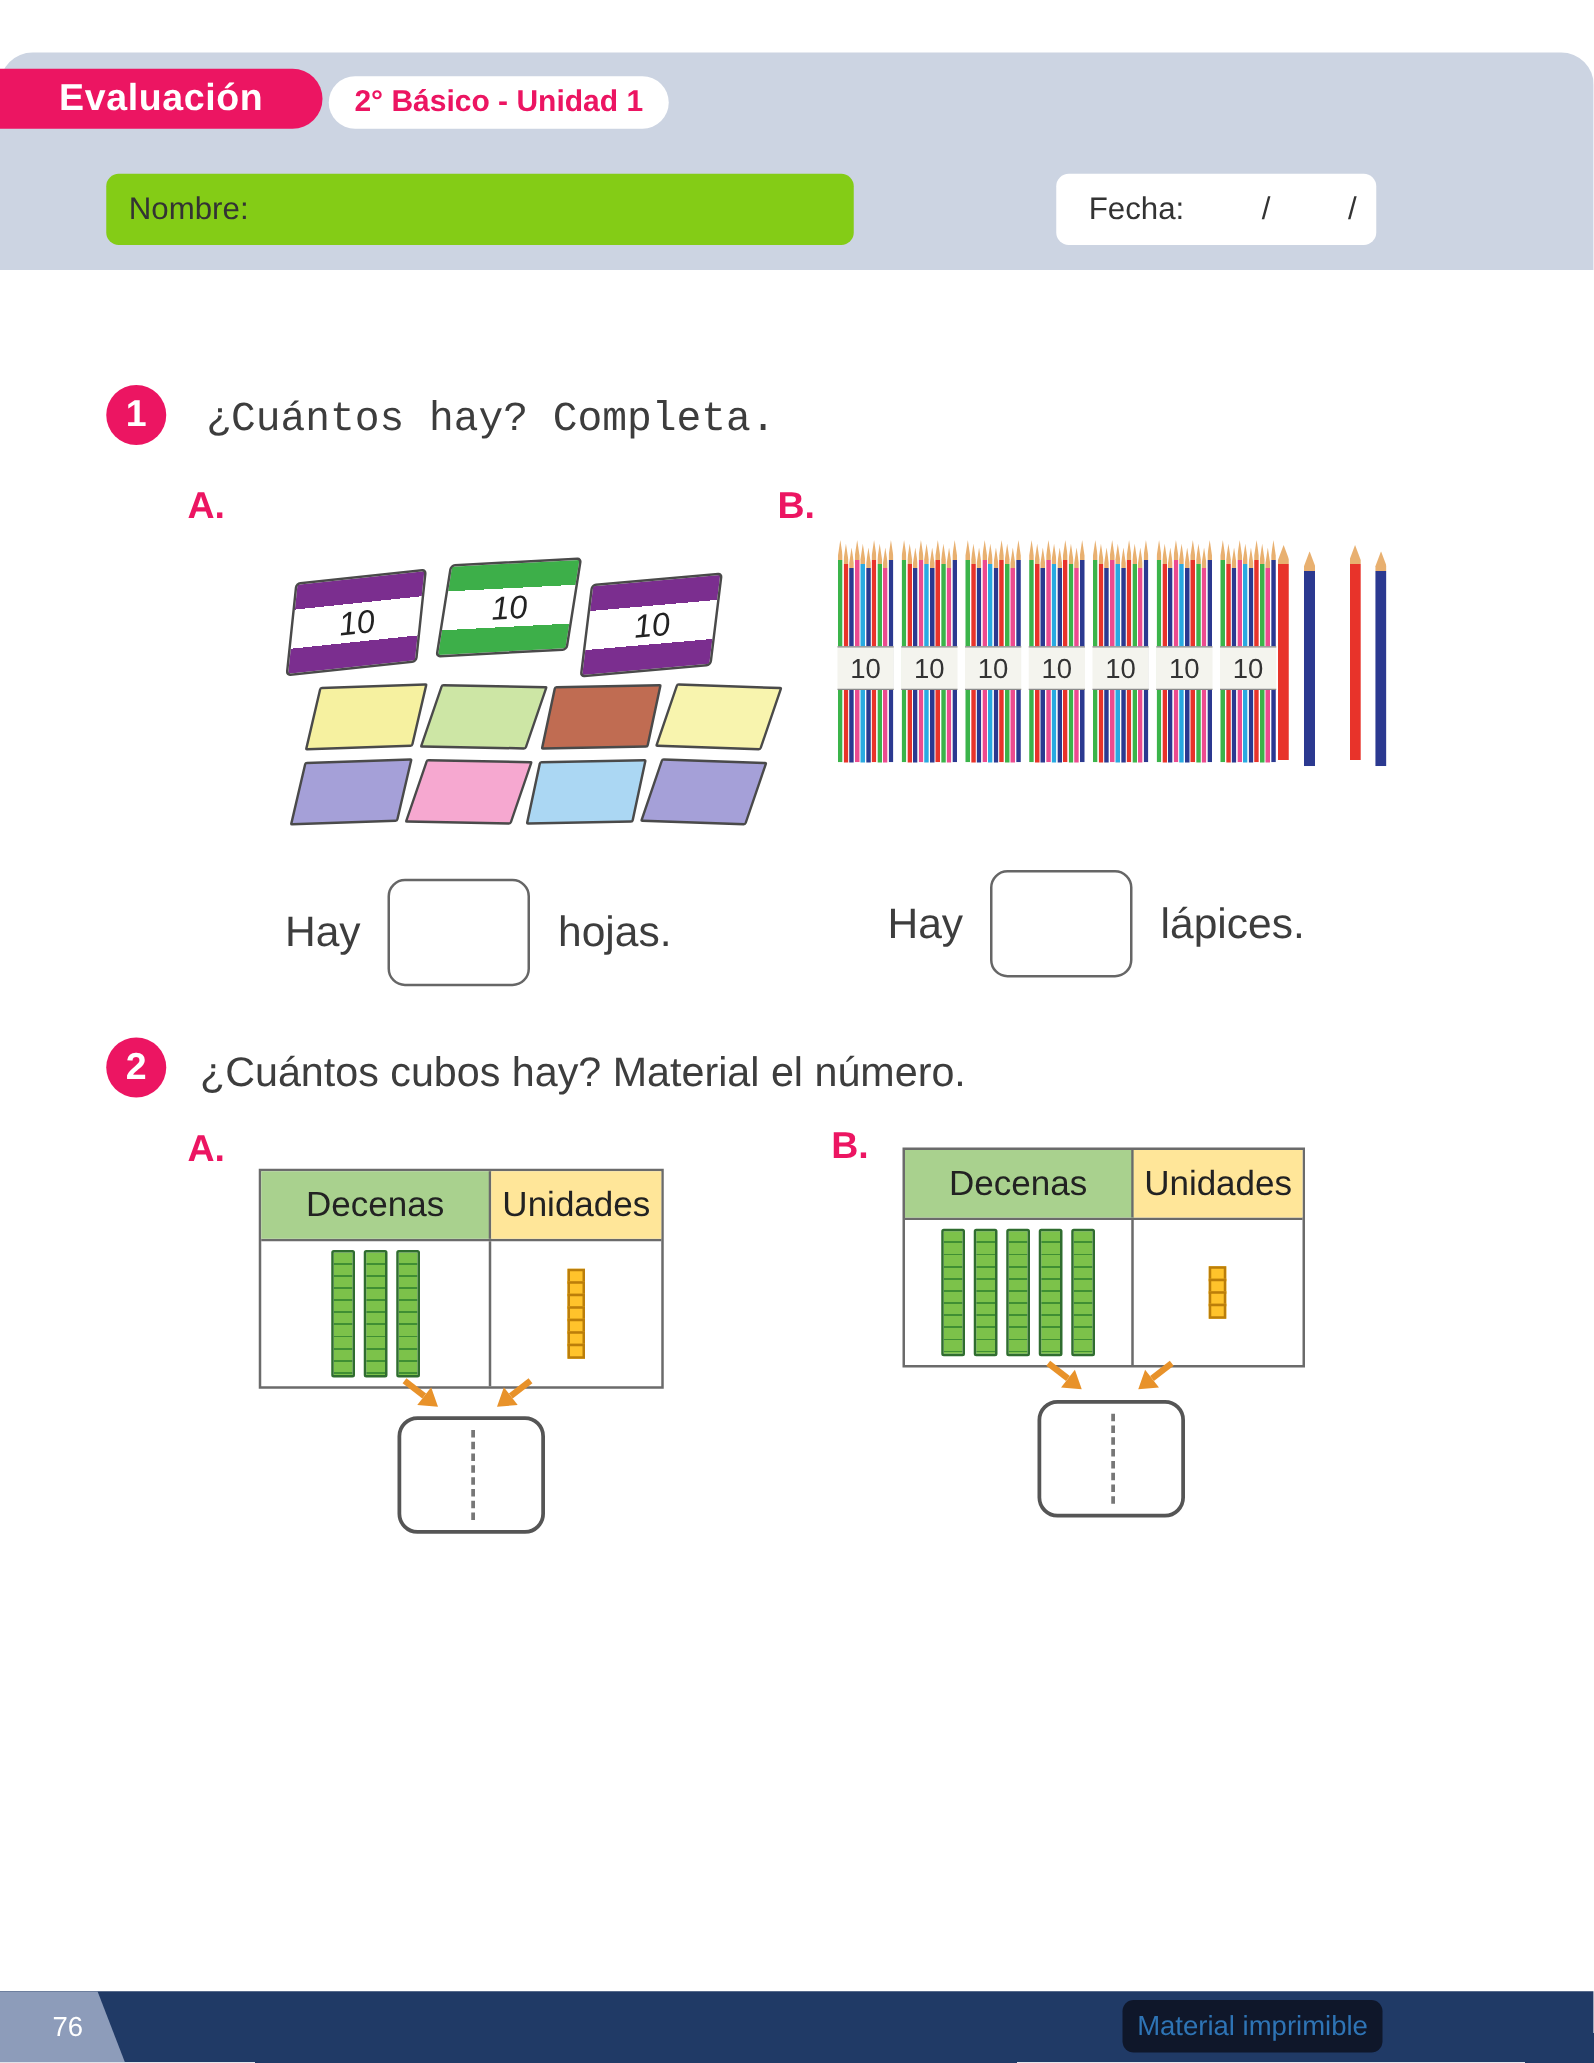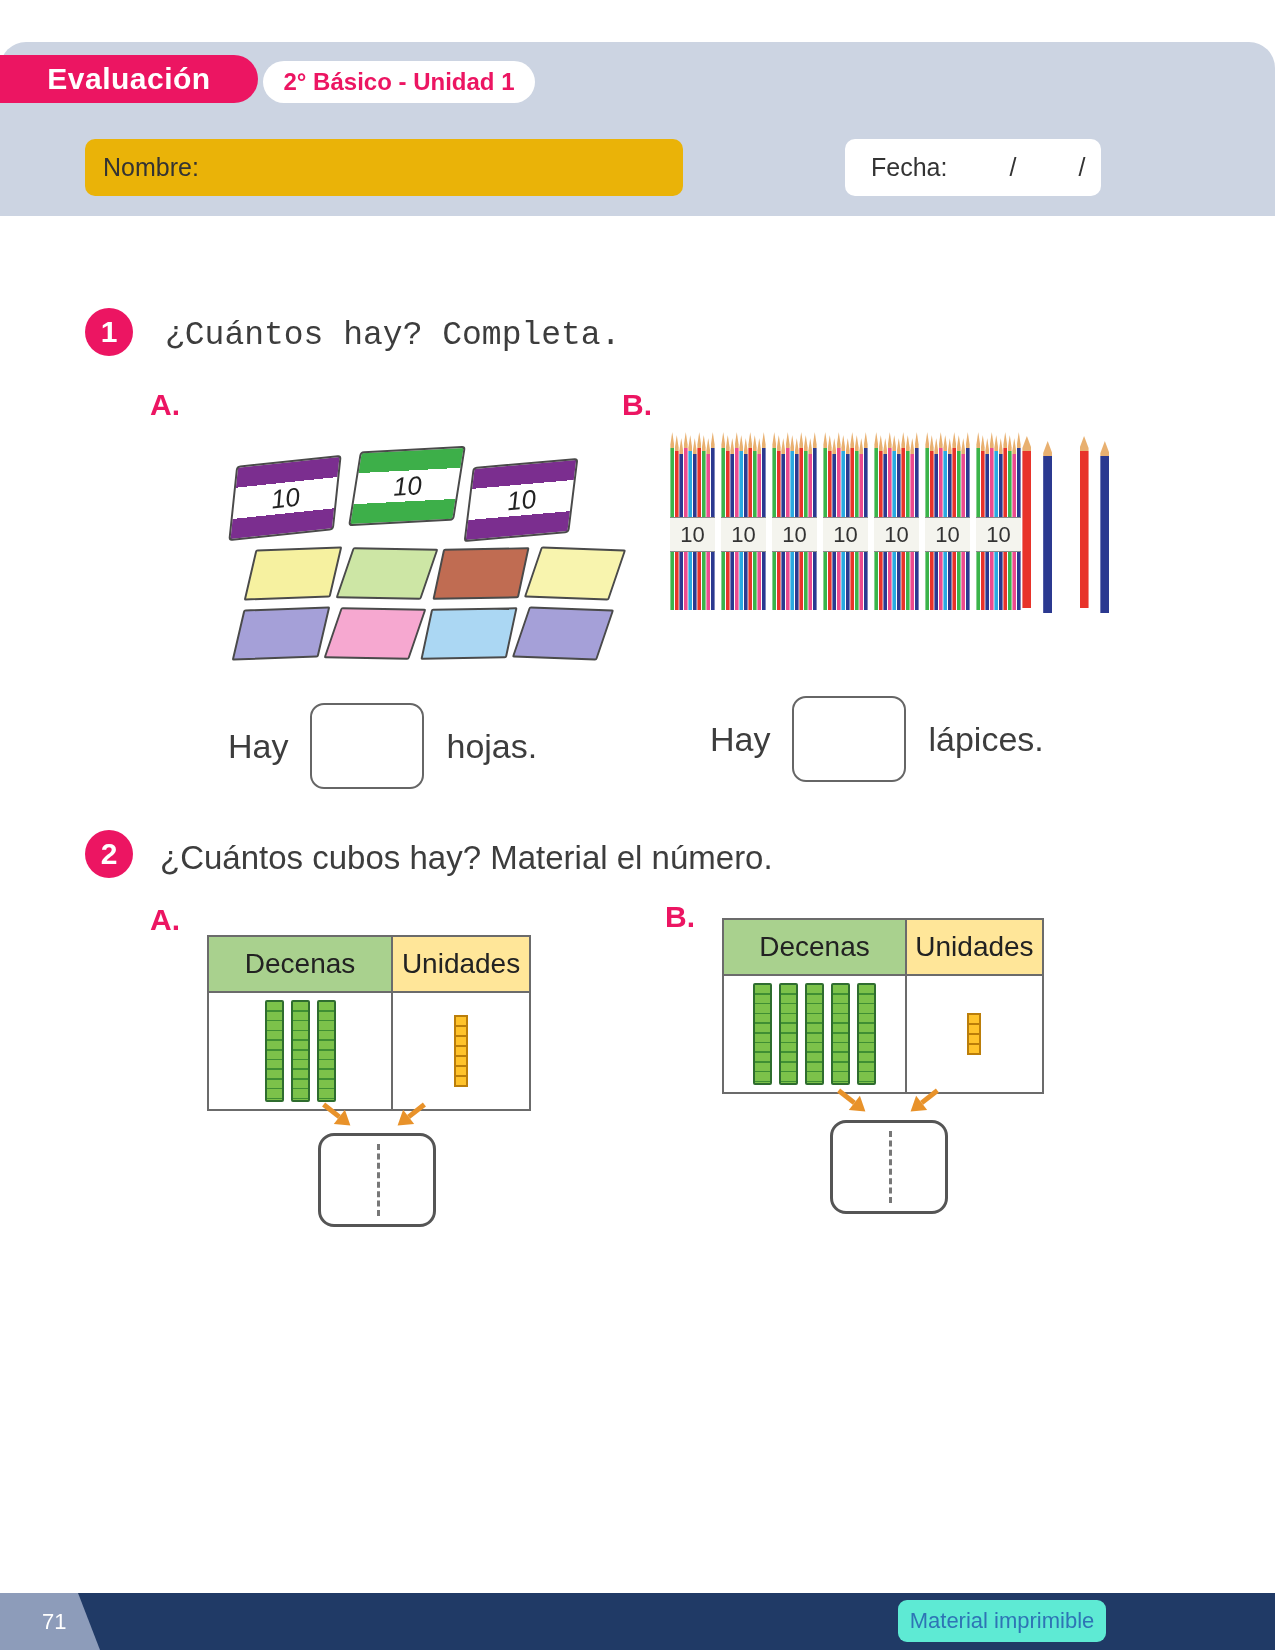--- a/index.html
+++ b/index.html
@@ -8,21 +8,21 @@
 
   
   .band{position:absolute;left:0;top:42px;width:1275px;height:174px;background:#ccd4e2;
         border-radius:26px 26px 0 0;}
   .banner{position:absolute;left:0;top:55px;width:258px;height:48px;background:#ec1562;
           border-radius:0 24px 24px 0;display:flex;align-items:center;justify-content:center;
           color:#fff;font-weight:bold;font-size:30px;letter-spacing:.5px;}
   .subtitle-pill{position:absolute;left:263px;top:61px;width:272px;height:42px;background:#fff;
           border-radius:21px;display:flex;align-items:center;justify-content:center;
           color:#ec1562;font-weight:bold;font-size:24px;}
-  .name-field{position:absolute;left:85px;top:139px;width:598px;height:57px;background:#eab308;
+  .name-field{position:absolute;left:85px;top:139px;width:598px;height:57px;background:#84cc16;
           border-radius:10px;display:flex;align-items:center;padding-left:18px;box-sizing:border-box;
           font-size:25px;color:#333;}
   .date-field{position:absolute;left:845px;top:139px;width:256px;height:57px;background:#fff;
           border-radius:10px;display:flex;align-items:center;box-sizing:border-box;
           padding:0 26px;font-size:25px;color:#333;}
   .date-field .slash{margin-left:62px;}
 
   
   .qnum{position:absolute;width:48px;height:48px;border-radius:50%;background:#ec1562;color:#fff;
         font-weight:bold;font-size:30px;display:flex;align-items:center;justify-content:center;}
@@ -102,21 +102,21 @@
   .ansA{left:318px;top:1133px;}
   .ansB{left:830px;top:1120px;}
 
   
   .footer{position:absolute;left:0;bottom:0;width:1275px;height:57px;background:#203a66;}
   .page-chip{position:absolute;left:0;top:0;width:100px;height:57px;background:#8d9cba;
           clip-path:polygon(0 0,78% 0,100% 100%,0 100%);display:flex;align-items:center;
           padding-left:42px;box-sizing:border-box;color:#fff;font-size:22px;}
   .footer-left{position:absolute;left:115px;top:0;height:57px;display:flex;align-items:center;
           color:#fff;font-size:21px;}
-  .footer-pill{position:absolute;left:898px;top:7px;width:208px;height:42px;background:#5eead4;
+  .footer-pill{position:absolute;left:898px;top:7px;width:208px;height:42px;background:#0f172a;
           border-radius:9px;display:flex;align-items:center;justify-content:center;
           color:#2e74b5;font-size:22px;}
 </style>
 </head>
 <body>
 
 <div class="page">
 
   <div class="band"></div>
   <div class="banner">
@@ -347,20 +347,20 @@
   <svg class="arr arrB2" viewBox="0 0 38 22">
     <path d="M2 11 H22" stroke="#e8922a" stroke-width="5" fill="none"></path>
     <path d="M22 2 L36 11 L22 20 Z" fill="#e8922a"></path>
   </svg>
 
   <div class="ans ansA"></div>
   <div class="ans ansB"></div>
 
   <div class="footer">
     <div class="page-chip">
-      <span>71</span>
+      <span>76</span>
     </div>
     <div class="footer-pill">
       <span>Material imprimible</span>
     </div>
   </div>
 
 </div>
 
 </body></html>

